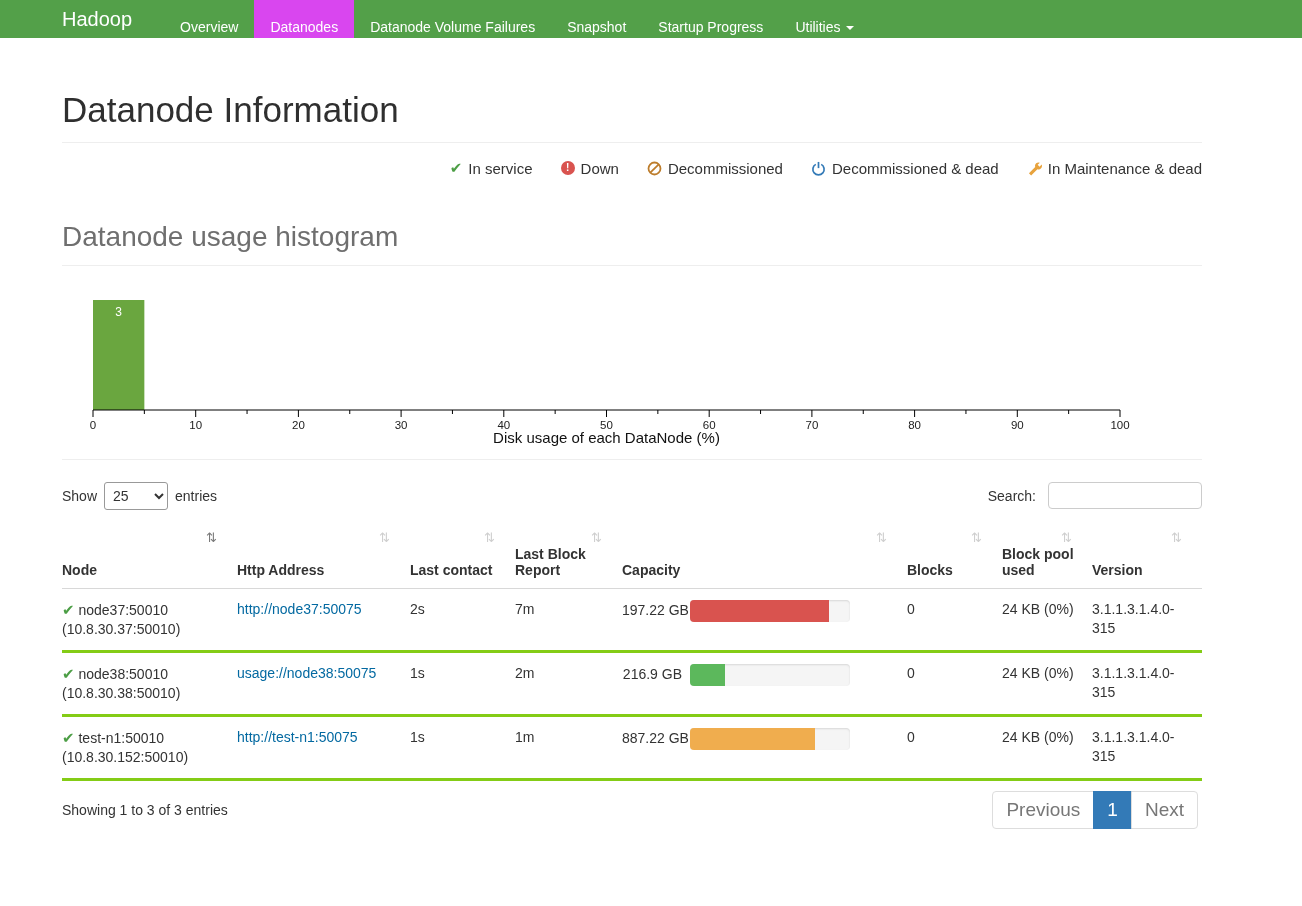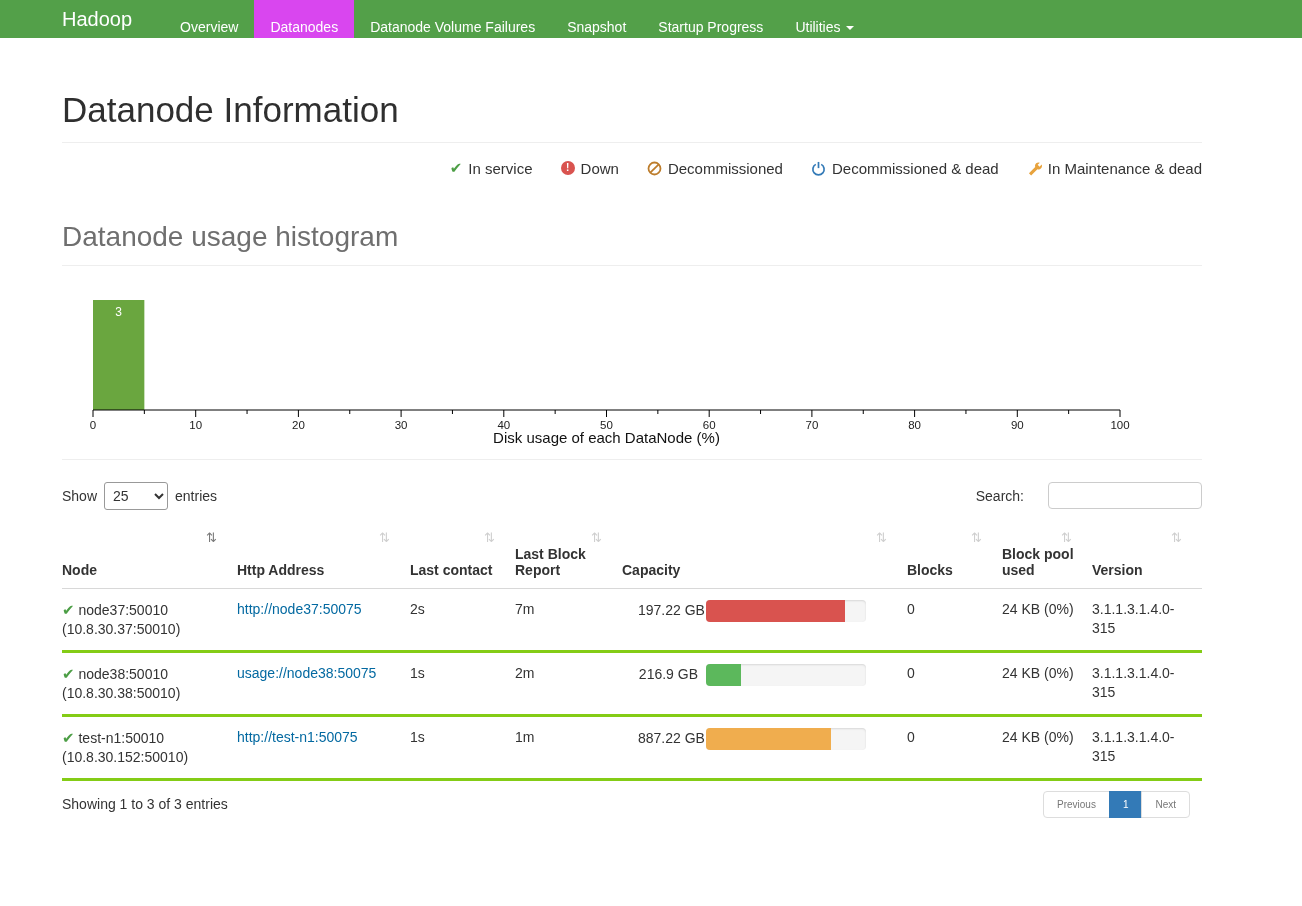--- a/index.html
+++ b/index.html
@@ -44,52 +44,52 @@
   .legend svg { display: block; }
   
   .histogram-wrap { margin-top: 26px; }
   
   .table-controls { display: flex; justify-content: space-between; align-items: flex-start; margin: 22px 0 14px 0; }
   .length-control { display: flex; align-items: center; gap: 7px; }
   .length-control select {
     width: 64px; height: 28px; border: 1px solid #999; border-radius: 3px;
     font-size: 14px; color: #333; padding: 2px 4px; background: #fff;
   }
-  .search-control { display: flex; align-items: center; gap: 24px; }
+  .search-control { display: flex; align-items: center; gap: 12px; }
   .search-control input {
     width: 154px; height: 27px; border: 1px solid #ccc; border-radius: 4px; padding: 3px 8px; font-size: 14px;
   }
   
   table.datanodes { width: 100%; border-collapse: collapse; table-layout: fixed; }
   table.datanodes th {
     position: relative; text-align: left; vertical-align: bottom; font-weight: bold;
     padding: 8px 10px 10px 0; height: 64px; border-bottom: 1px solid #d8d8d8; cursor: pointer;
     font-size: 14px; color: #333;
   }
   th .sort-icon { position: absolute; top: 6px; right: 20px; color: #cfcfcf; font-size: 13px; font-weight: normal; }
   th .sort-icon.sorted { color: #7a7a7a; }
   th.th-capacity { padding-left: 96px; }
   table.datanodes td {
     padding: 11px 10px 11px 0; vertical-align: top; border-bottom: 3px solid #84cc16;
     font-size: 14px; color: #333; line-height: 19px;
   }
   td a { color: #0369a1; text-decoration: none; }
   .cap-cell { display: flex; align-items: center; }
-  .cap-text { width: 60px; text-align: right; margin-right: 8px; flex: none; white-space: nowrap; margin-left: 16px; }
+  .cap-text { width: 60px; text-align: right; margin-right: 8px; flex: none; white-space: nowrap; }
   .progress {
     width: 160px; height: 22px; background: #f5f5f5; border-radius: 4px; overflow: hidden;
     box-shadow: inset 0 1px 2px rgba(0,0,0,.12); flex: none;
   }
   .progress .fill { height: 100%; }
   
-  .table-footer { display: flex; justify-content: space-between; align-items: center; margin: 10px 12px 30px 0; }
+  .table-footer { display: flex; justify-content: space-between; align-items: center; margin: 10px 4px 30px 0; }
   .pagination { display: flex; }
   .page-btn {
     padding: 7px 13px; border: 1px solid #ddd; background: #fff; color: #777;
-    font-size: 10px; cursor: pointer; margin-left: -1px; user-select: none;
+    font-size: 19px; cursor: pointer; margin-left: -1px; user-select: none;
   }
   .page-btn:first-child { border-radius: 4px 0 0 4px; margin-left: 0; }
   .page-btn:last-child { border-radius: 0 4px 4px 0; }
   .page-btn.active { background: #337ab7; border-color: #337ab7; color: #fff; }
 </style>
 </head>
 <body>
 
 <nav class="navbar">
   <div class="nav-inner">

